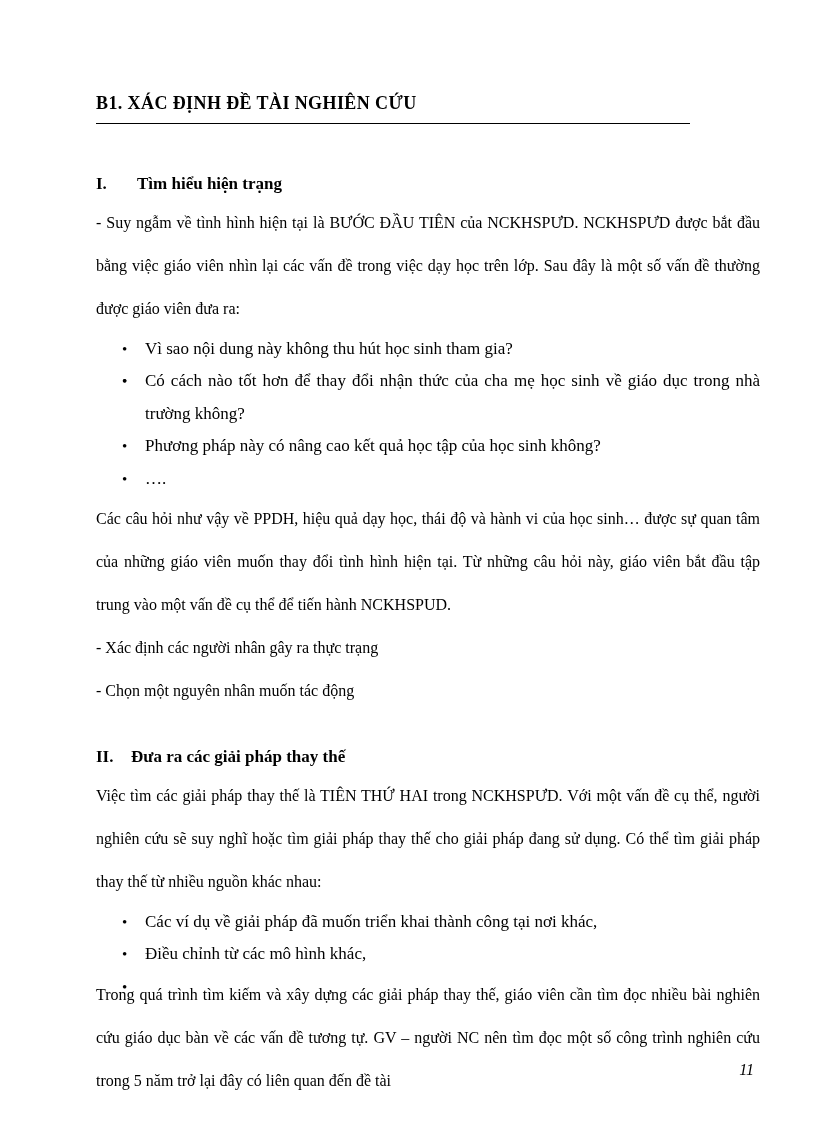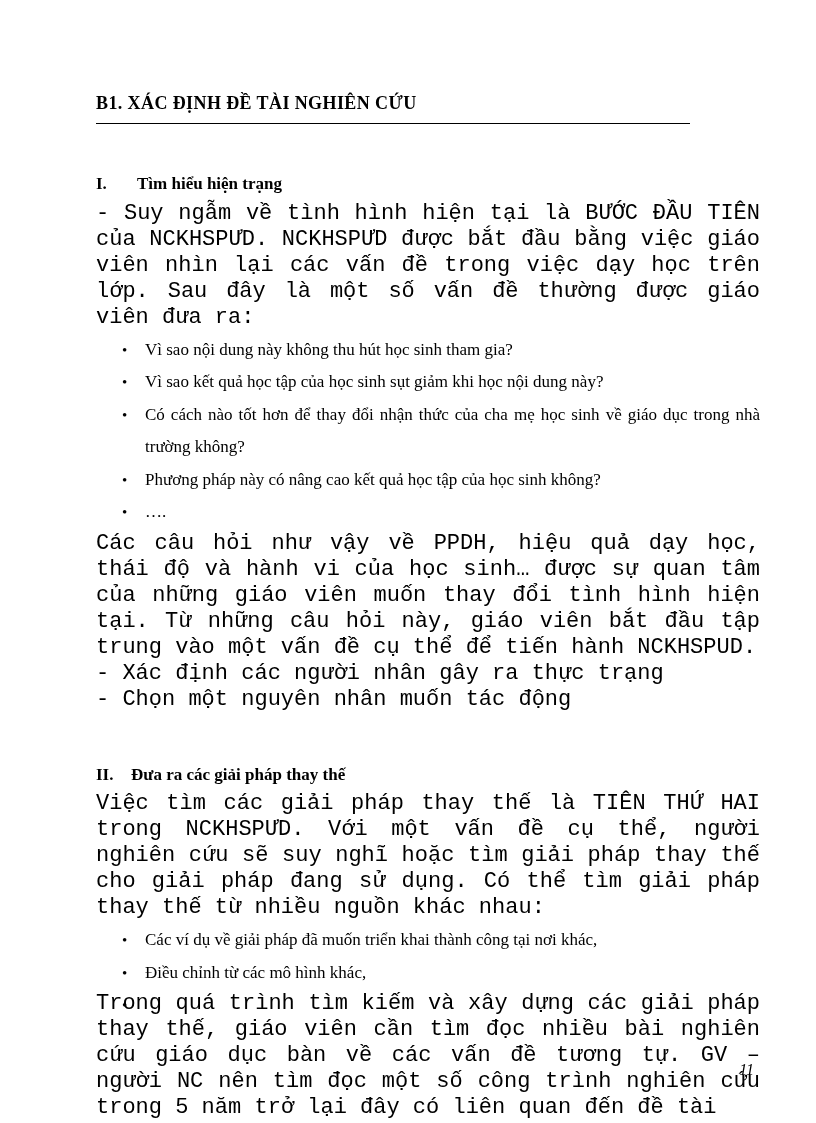--- a/index.html
+++ b/index.html
@@ -29,40 +29,39 @@
   }
   .section-heading {
     font-size: 17px;
     font-weight: bold;
     line-height: 32.5px;
   }
   .sec-num { display: inline-block; }
   .sec-num.w1 { width: 41px; }
   .sec-num.w2 { width: 35px; }
   .para {
-    font-size: 22px;
-    line-height: 26px;
+    font-size: 16px;
+    line-height: 43px;
     text-align: justify;
-    font-family: Liberation Mono, monospace;
   }
   .bullets { margin-top: 3px; margin-bottom: 2px; }
   .bullet {
     position: relative;
     padding-left: 49px;
     font-size: 17px;
     line-height: 32.5px;
     text-align: justify;
   }
   .bullet .marker {
     position: absolute;
     left: 26px;
     top: 0;
     font-size: 15px;
   }
-  .section-2-heading-wrap { margin-top: 46px; }
+  .section-2-heading-wrap { margin-top: 29px; }
   .page-number {
     position: absolute;
     right: 62px;
     bottom: 44px;
     font-size: 16px;
     font-style: italic;
   }
 </style>
 </head>
 <body>
@@ -77,21 +76,20 @@
     </div>
     <p class="para">- Suy ngẫm về tình hình hiện tại là BƯỚC ĐẦU TIÊN của NCKHSPƯD. NCKHSPƯD được bắt đầu bằng việc giáo viên nhìn lại các vấn đề trong việc dạy học trên lớp. Sau đây là một số vấn đề thường được giáo viên đưa ra:</p>
 
     <div class="bullets">
       <div class="bullet">
         <span class="marker">•</span>
         <span>Vì sao nội dung này không thu hút học sinh tham gia?</span>
       </div>
       <div class="bullet">
         <span class="marker">•</span>
-        <span>Vì sao kết quả học tập của học sinh sụt giảm khi học nội dung này?</span>
       </div>
       <div class="bullet">
         <span class="marker">•</span>
         <span>Có cách nào tốt hơn để thay đổi nhận thức của cha mẹ học sinh về giáo dục trong nhà trường không?</span>
       </div>
       <div class="bullet">
         <span class="marker">•</span>
         <span>Phương pháp này có nâng cao kết quả học tập của học sinh không?</span>
       </div>
       <div class="bullet">

